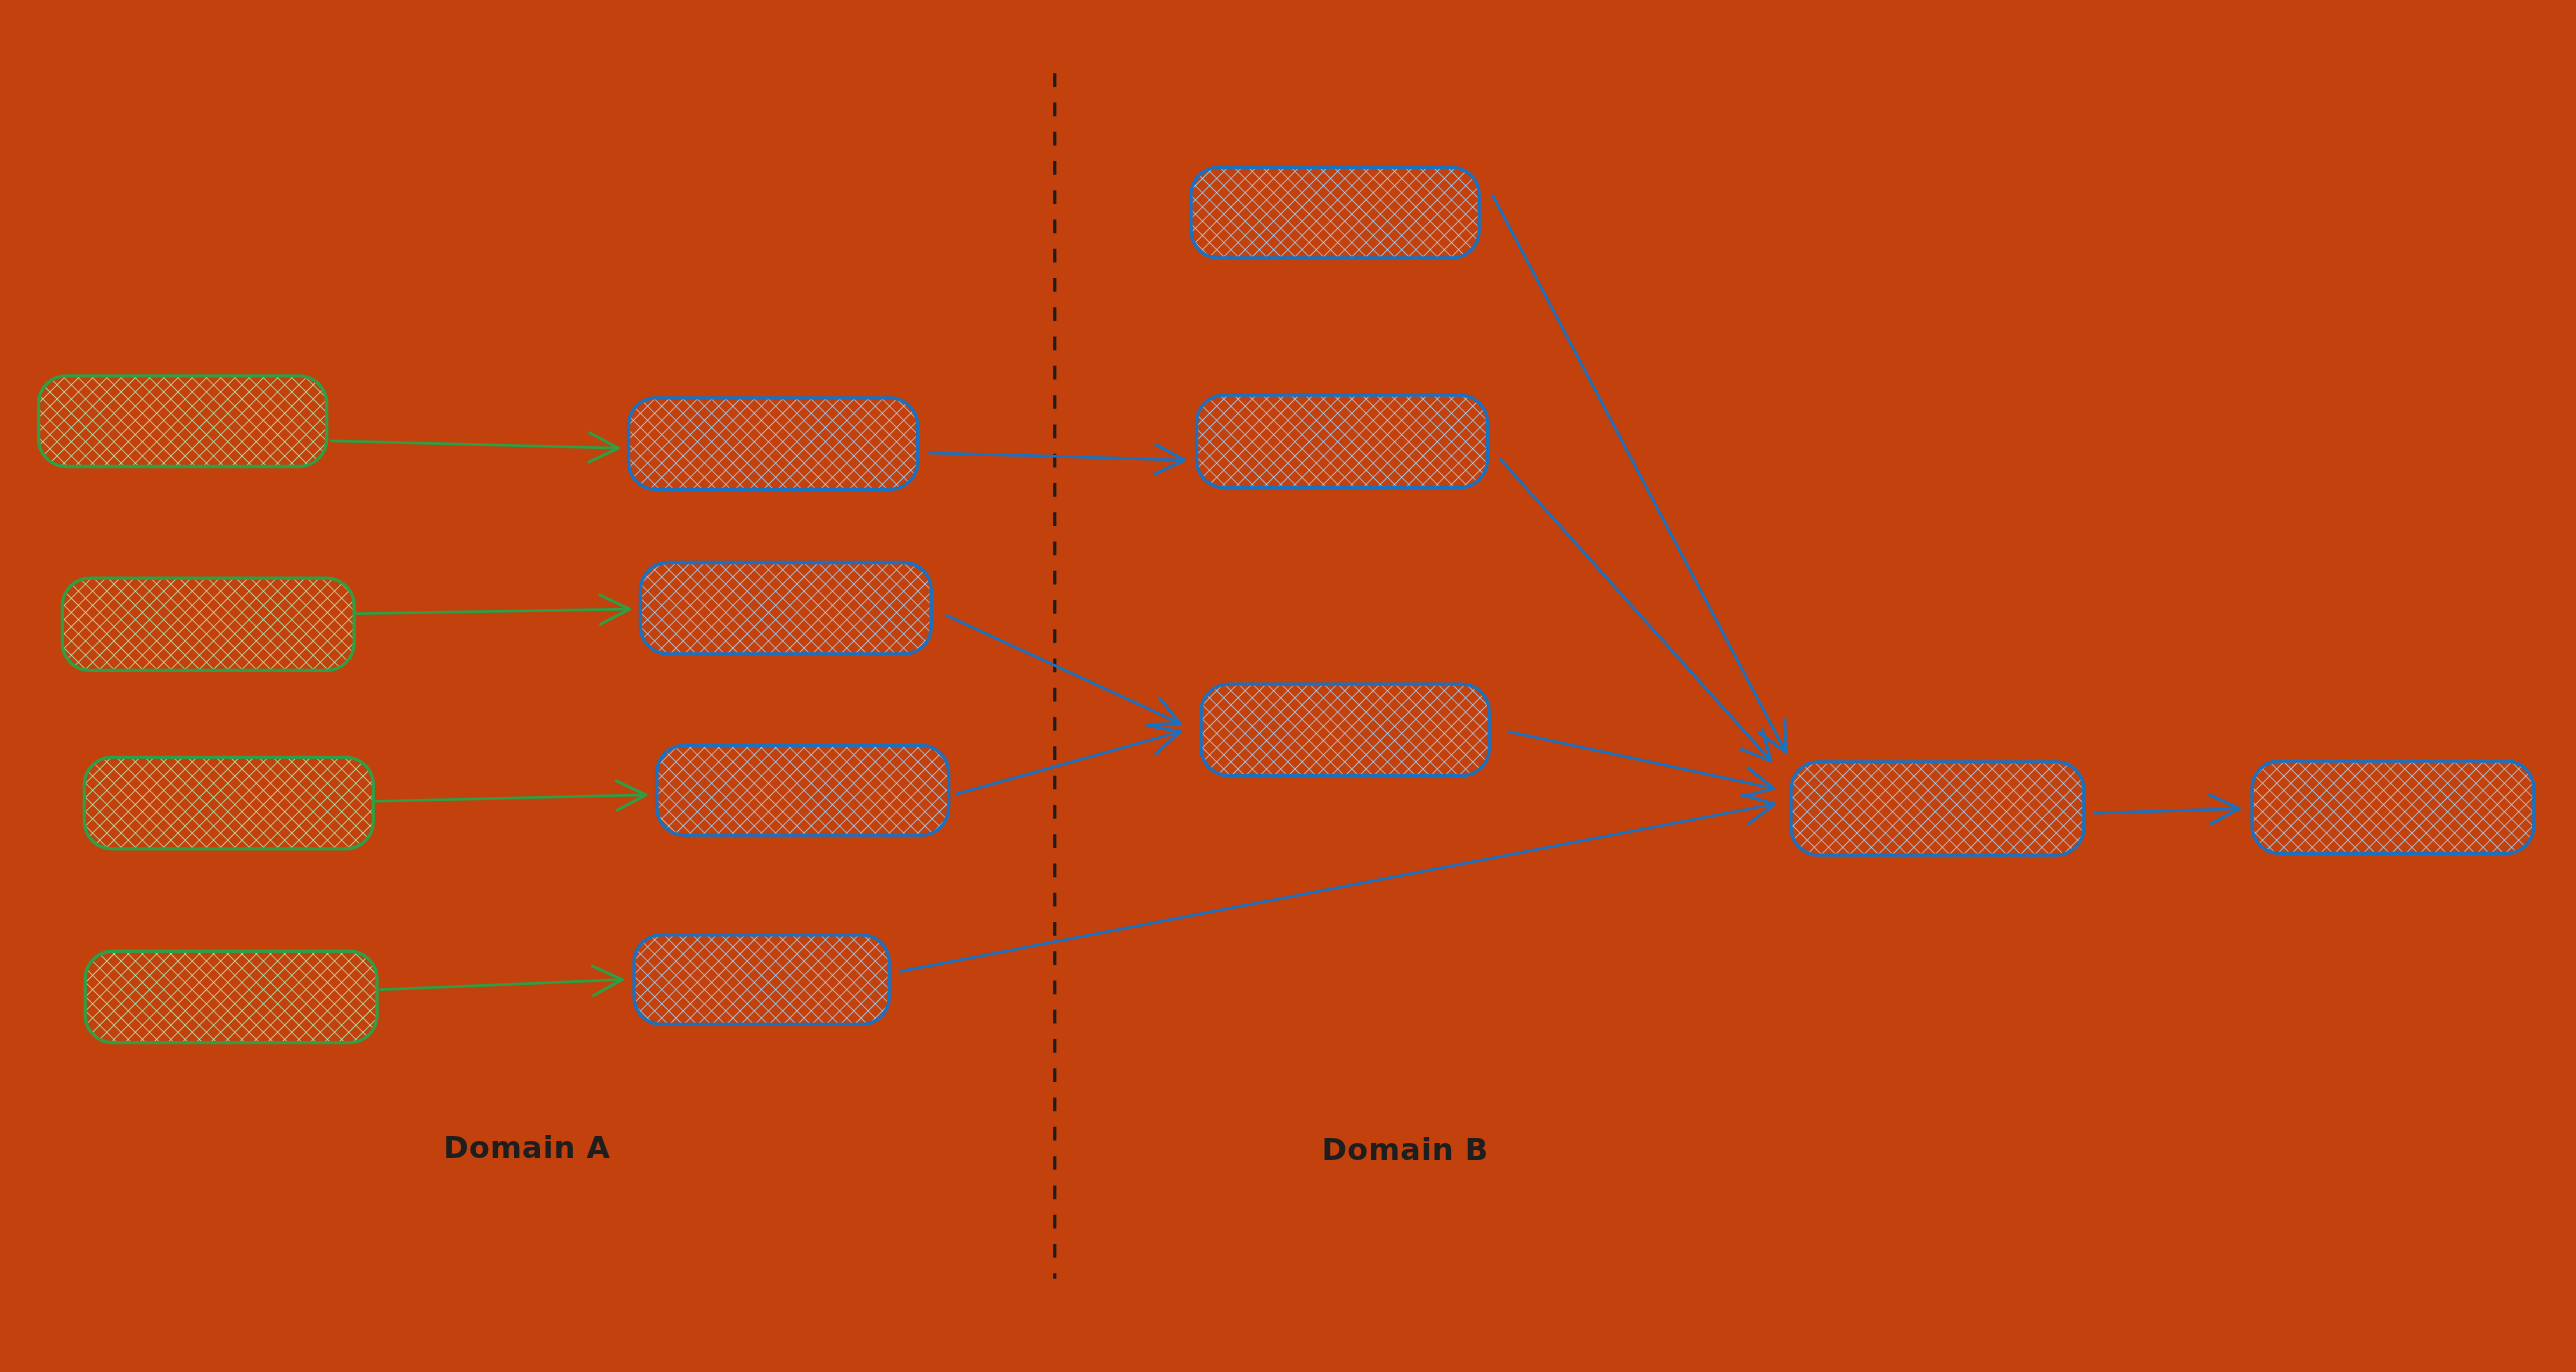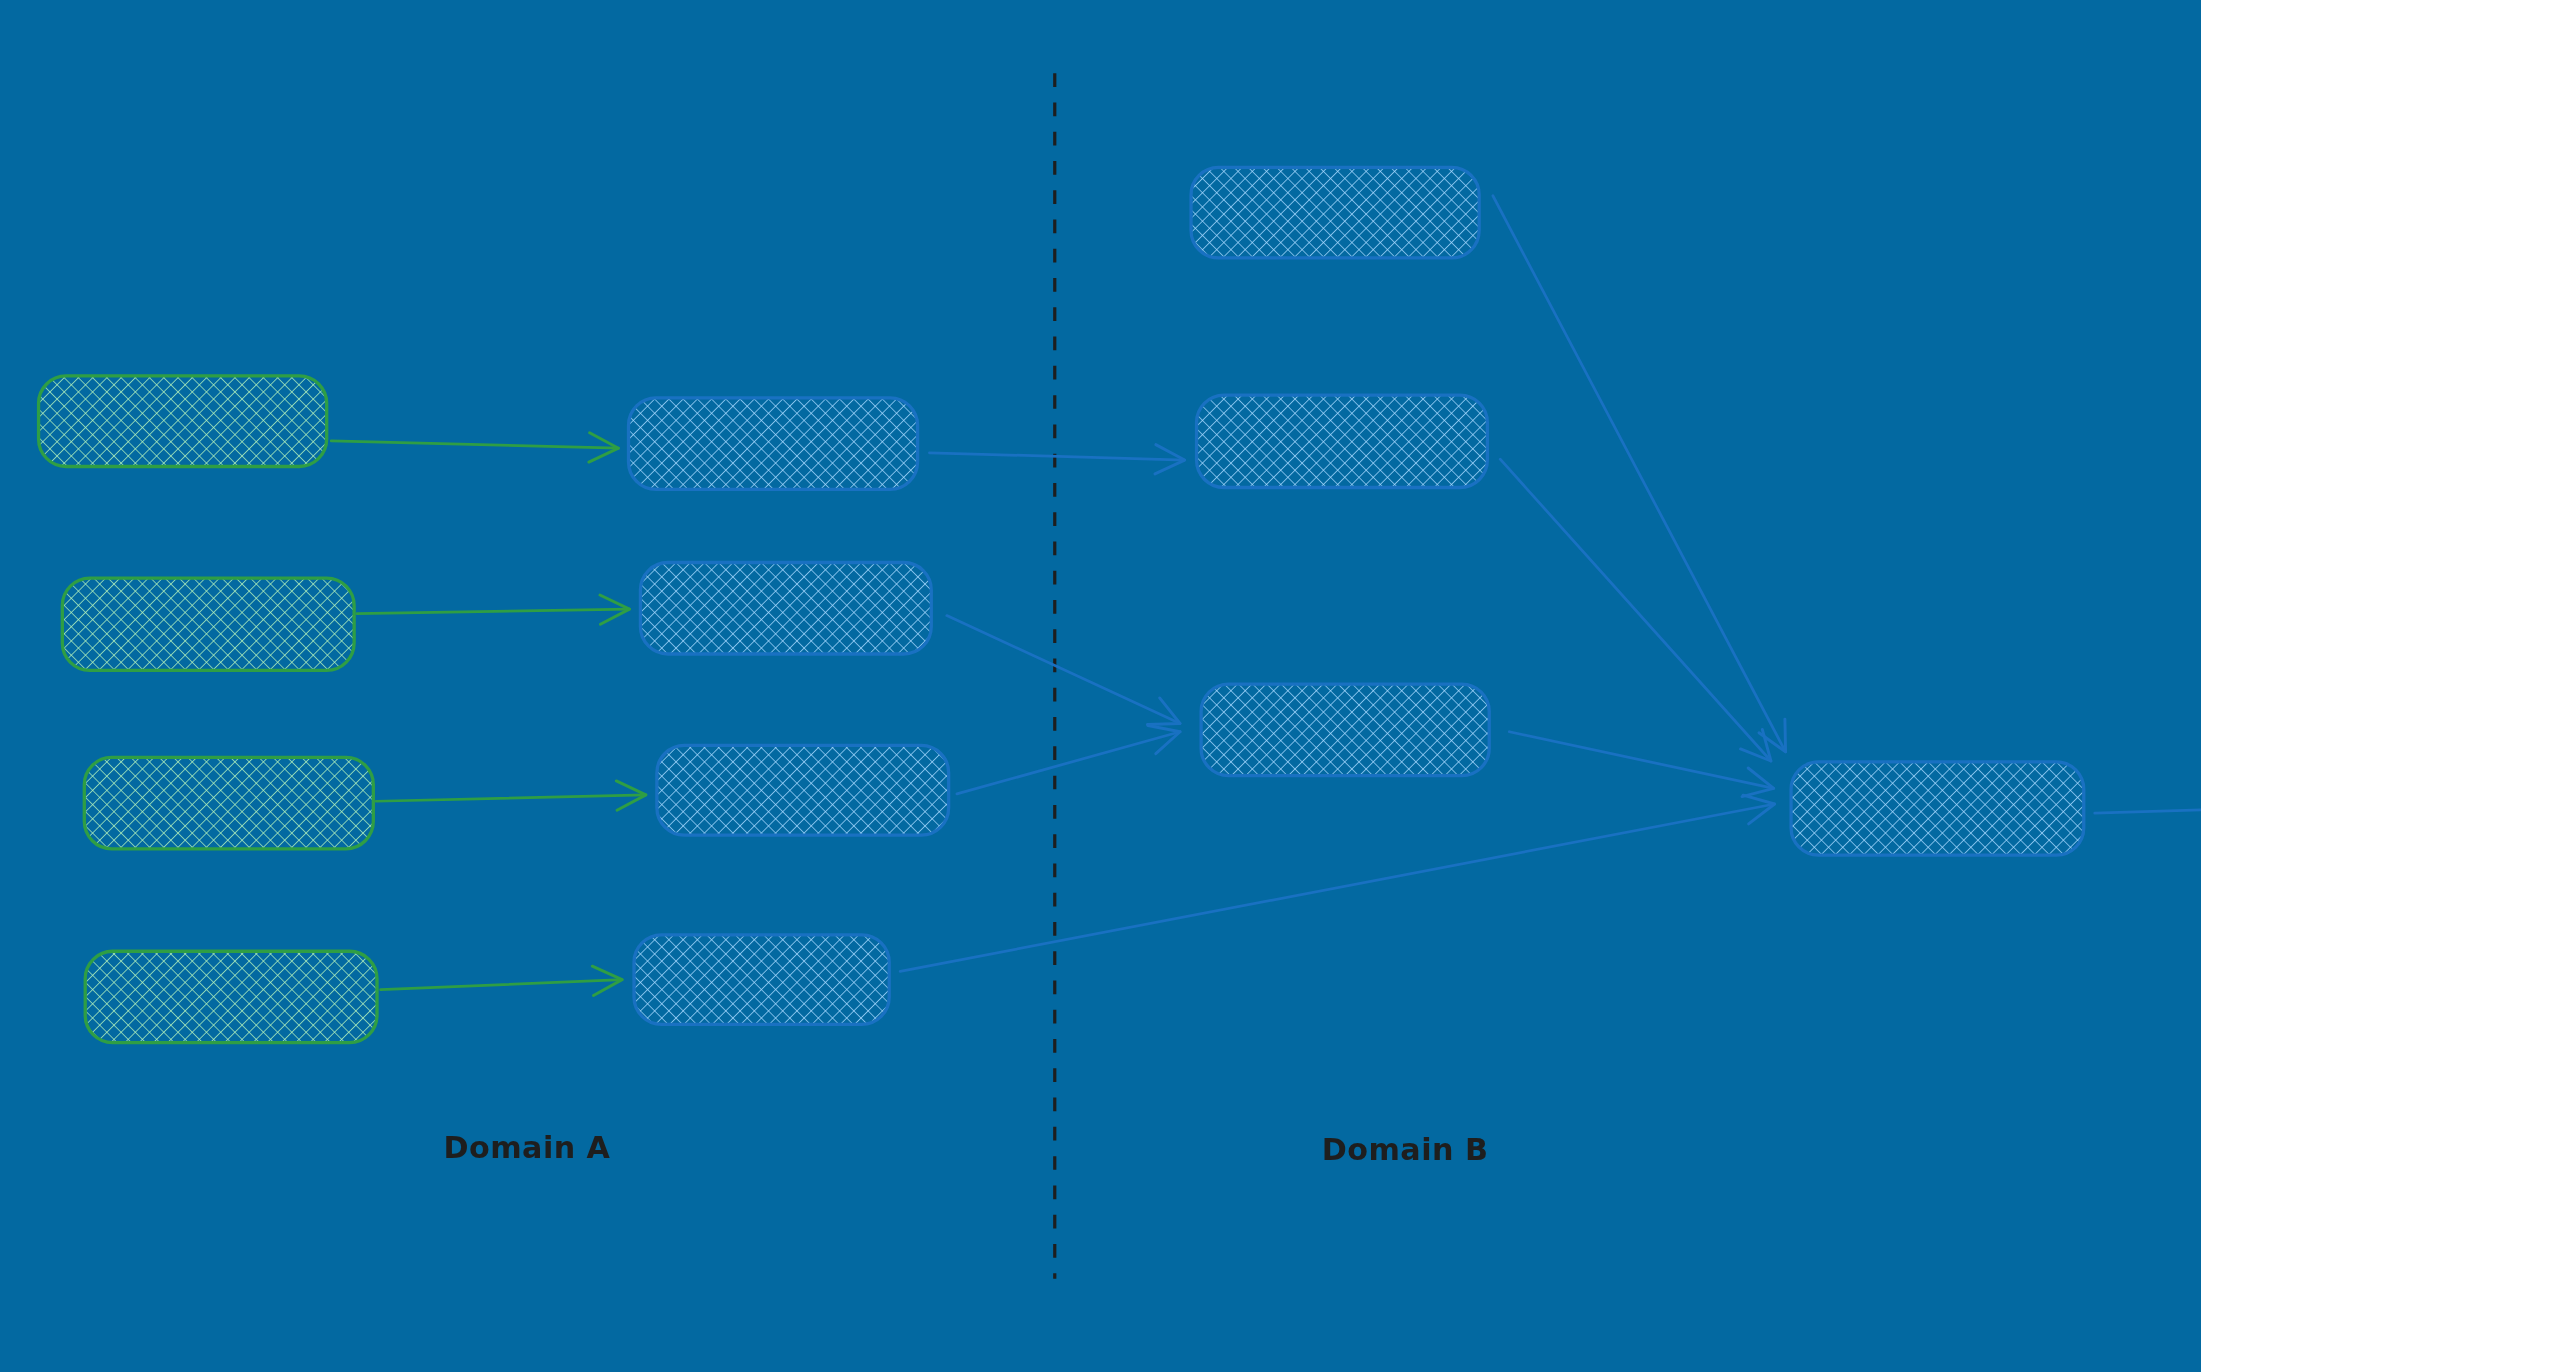--- a/index.html
+++ b/index.html
@@ -2,23 +2,23 @@
 <html style="--color-green_stroke: #2f9e44; --color-green_fill: #b2f2bb; --color-blue_stroke: #1971c2; --color-blue_fill: #a5d8ff; --color-separator: #1e1e1e; --color-text: #1e1e1e;font-size:14.6px"><head>
 <meta charset="utf-8">
 <style>
   html, body {
     margin: 0;
     padding: 0;
     background: #ffffff;
   }
   .canvas {
     position: relative;
-    width: 2201px;
+    width: 2576px;
     height: 1372px;
-    background: #0369a1;
+    background: #c2410c;
     overflow: hidden;
   }
   svg.diagram {
     position: absolute;
     inset: 0;
     display: block;
   }
   
   .node {
     stroke-width: 3.6;

